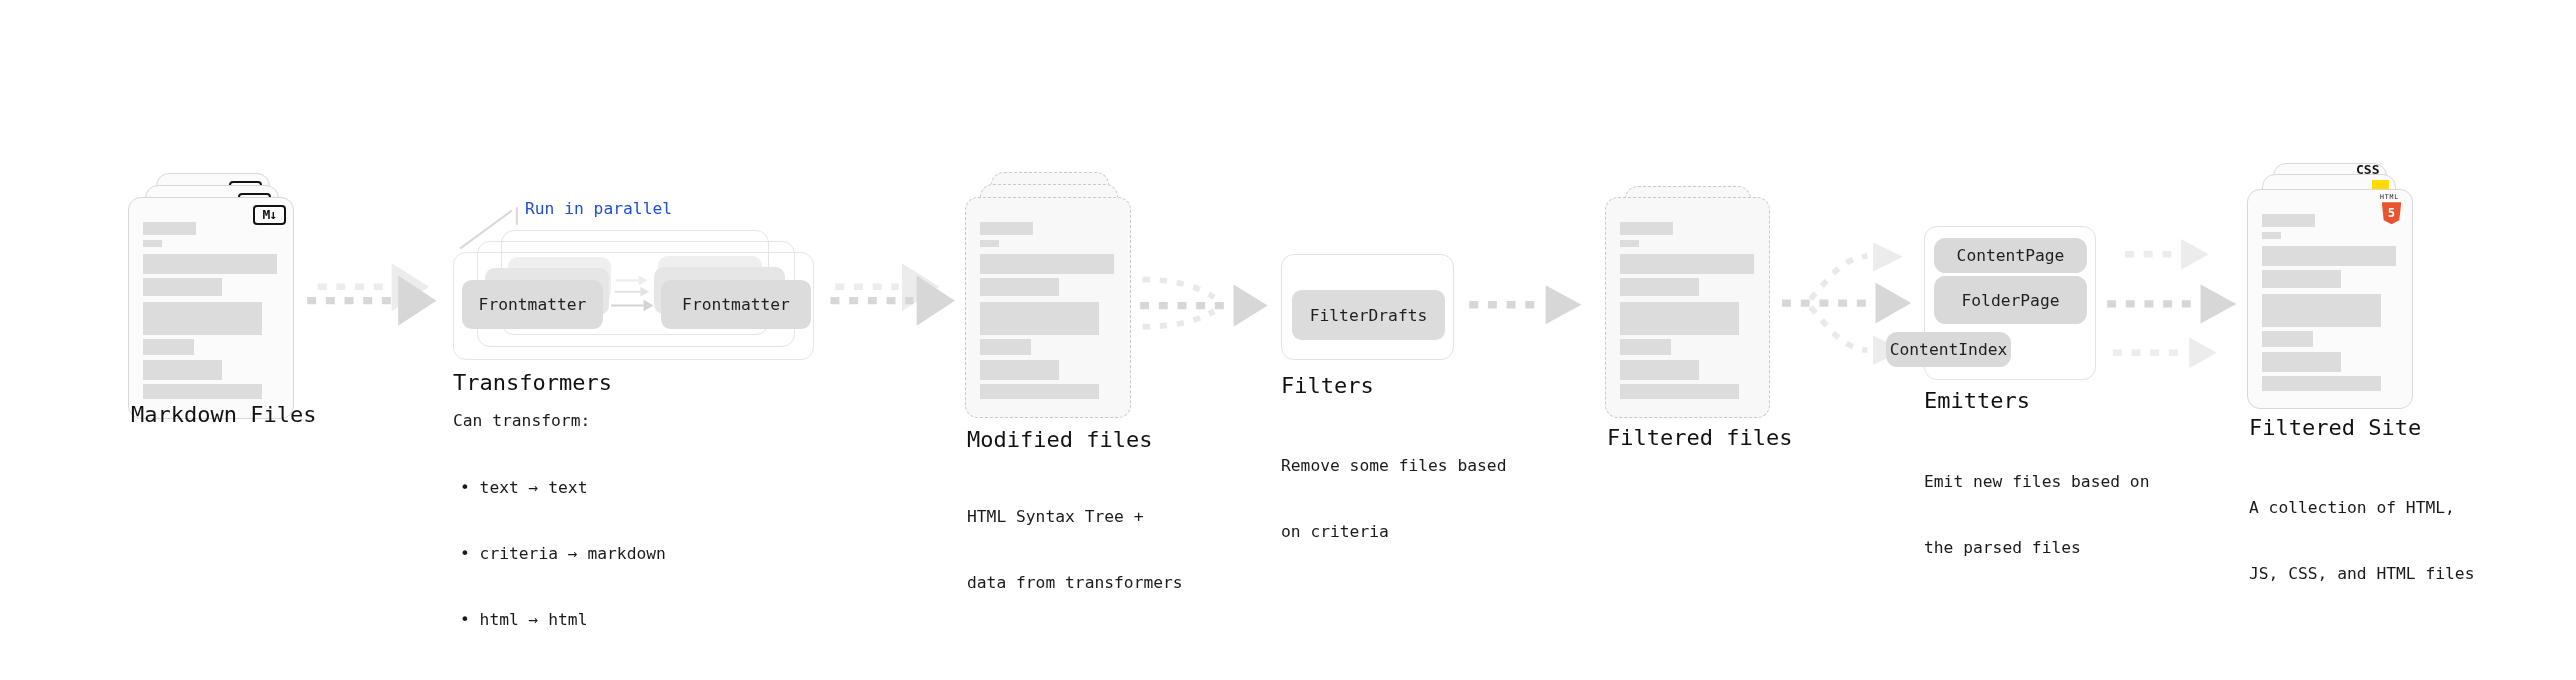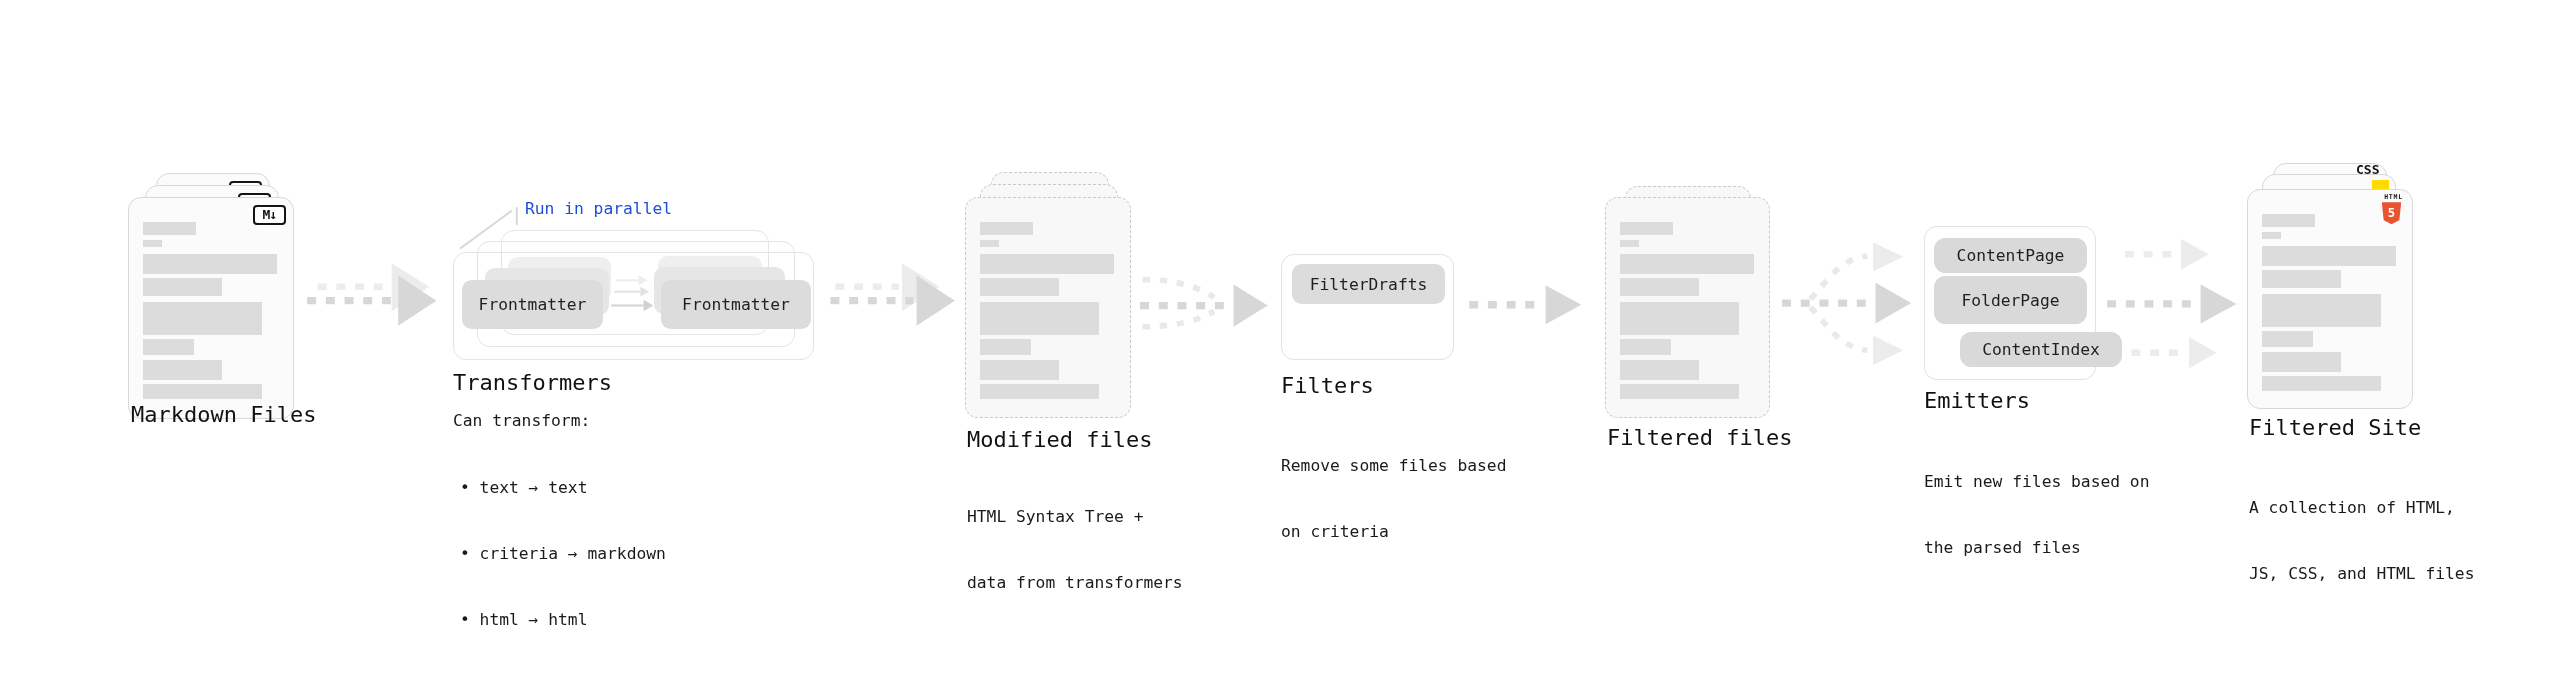--- a/index.html
+++ b/index.html
@@ -31,21 +31,21 @@
     border:2.4px solid #141414; border-radius:4.1px; background:#ffffff;
     display:flex; align-items:center; justify-content:center;
     font-weight:bold; font-size:13px; letter-spacing:-0.8px; color:#141414;
   }
   .css-badge {
     position:absolute; top:2.4px; right:6.5px; font-size:13px; font-weight:bold; line-height:8.1px;
     color:#141414; border-bottom:3.3px solid #2d6ff0; padding-bottom:0px;
   }
   .js-badge { position:absolute; top:4.9px; right:5.7px; width:17px; height:9px; background:#ffdb00; }
   .html5-logo { position:absolute; top:4.1px; right:9px; width:23px; }
-  .html5-word { font-size:6.5px; font-weight:bold; text-align:right; letter-spacing:0.8px; color:#141414; line-height:6.5px; }
+  .html5-word { font-size:6.5px; font-weight:normal; text-align:left; letter-spacing:0.8px; color:#141414; line-height:6.5px; }
   .html5-shield {
     width:19.5px; height:22px; margin:1.6px auto 0; background:#e8542f;
     clip-path:polygon(0 0,100% 0,90% 82%,50% 100%,10% 82%);
     display:flex; align-items:center; justify-content:center;
     color:#ffffff; font-size:12.2px; font-weight:bold;
   }
 
   .outline-card { position:absolute; box-sizing:border-box; border:1.6px solid #e5e5e5; border-radius:13px; background:transparent; }
   .panel { position:absolute; box-sizing:border-box; border:1.6px solid #e2e2e2; border-radius:13px; background:#ffffff; }
 
@@ -181,21 +181,21 @@
         <div class="bar" style="top: 186px; width: 119px; height: 15.4px;"></div>
       </div>
   </div>
   <div class="title" style="left:967px;top:429px">Modified files</div>
   <div class="desc" style="left:967px;top:462px">
     <div>HTML Syntax Tree +</div>
     <div>data from transformers</div>
   </div>
 
   <div class="panel" style="left:1281px;top:254px;width:173px;height:106px"></div>
-  <div class="t-btn" style="left:1292px;top:264px;width:153px;height:40px">FilterDrafts</div>
+  <div class="t-btn" style="left:1292px;top:290px;width:153px;height:50px">FilterDrafts</div>
   <div class="title" style="left:1281px;top:375px">Filters</div>
   <div class="desc" style="left:1281px;top:411px">
     <div>Remove some files based</div>
     <div>on criteria</div>
   </div>
 
   <div>
     <div class="file-card dashed" style="left:1625px;top:186px;width:126px;height:221px"></div>
     <div class="file-card dashed" style="left:1605px;top:197px;width:165px;height:221px">
         <div class="bar" style="top: 24.4px; width: 53px; height: 13px;"></div>
@@ -206,21 +206,21 @@
         <div class="bar" style="top: 141px; width: 51px; height: 16.3px;"></div>
         <div class="bar" style="top: 162px; width: 79px; height: 19.5px;"></div>
         <div class="bar" style="top: 186px; width: 119px; height: 15.4px;"></div>
       </div>
   </div>
   <div class="title" style="left:1607px;top:427px">Filtered files</div>
 
   <div class="panel" style="left:1924px;top:226px;width:172px;height:154px"></div>
   <div class="t-btn e-btn" style="left:1934px;top:238px;width:153px;height:35px">ContentPage</div>
   <div class="t-btn e-btn" style="left:1934px;top:276px;width:153px;height:48px">FolderPage</div>
-  <div class="t-btn e-btn" style="left:1960px;top:332px;width:162px;height:35px">ContentIndex</div>
+  <div class="t-btn e-btn" style="left:1886px;top:332px;width:125px;height:35px">ContentIndex</div>
   <div class="title" style="left:1924px;top:390px">Emitters</div>
   <div class="desc" style="left:1924px;top:427px">
     <div>Emit new files based on</div>
     <div>the parsed files</div>
   </div>
 
   <div>
     <div class="file-card" style="left:2273px;top:163px;width:114px;height:220px">
       <div class="css-badge">CSS</div>
     </div>

